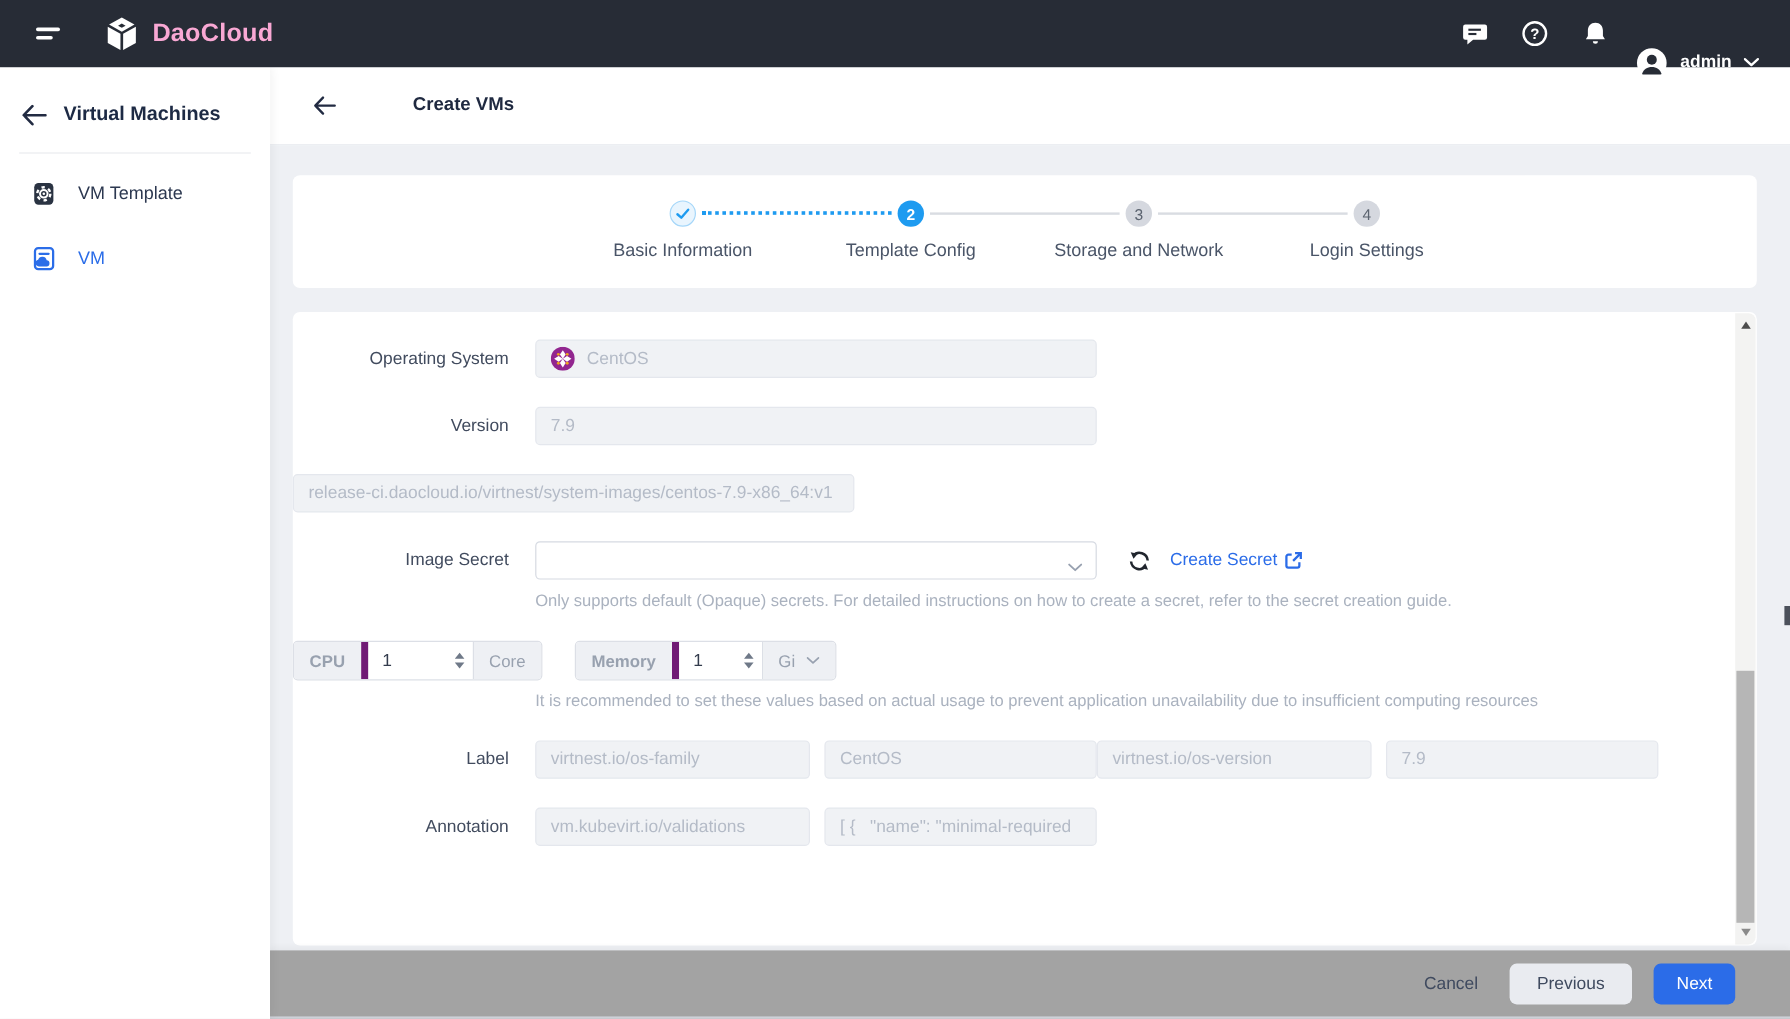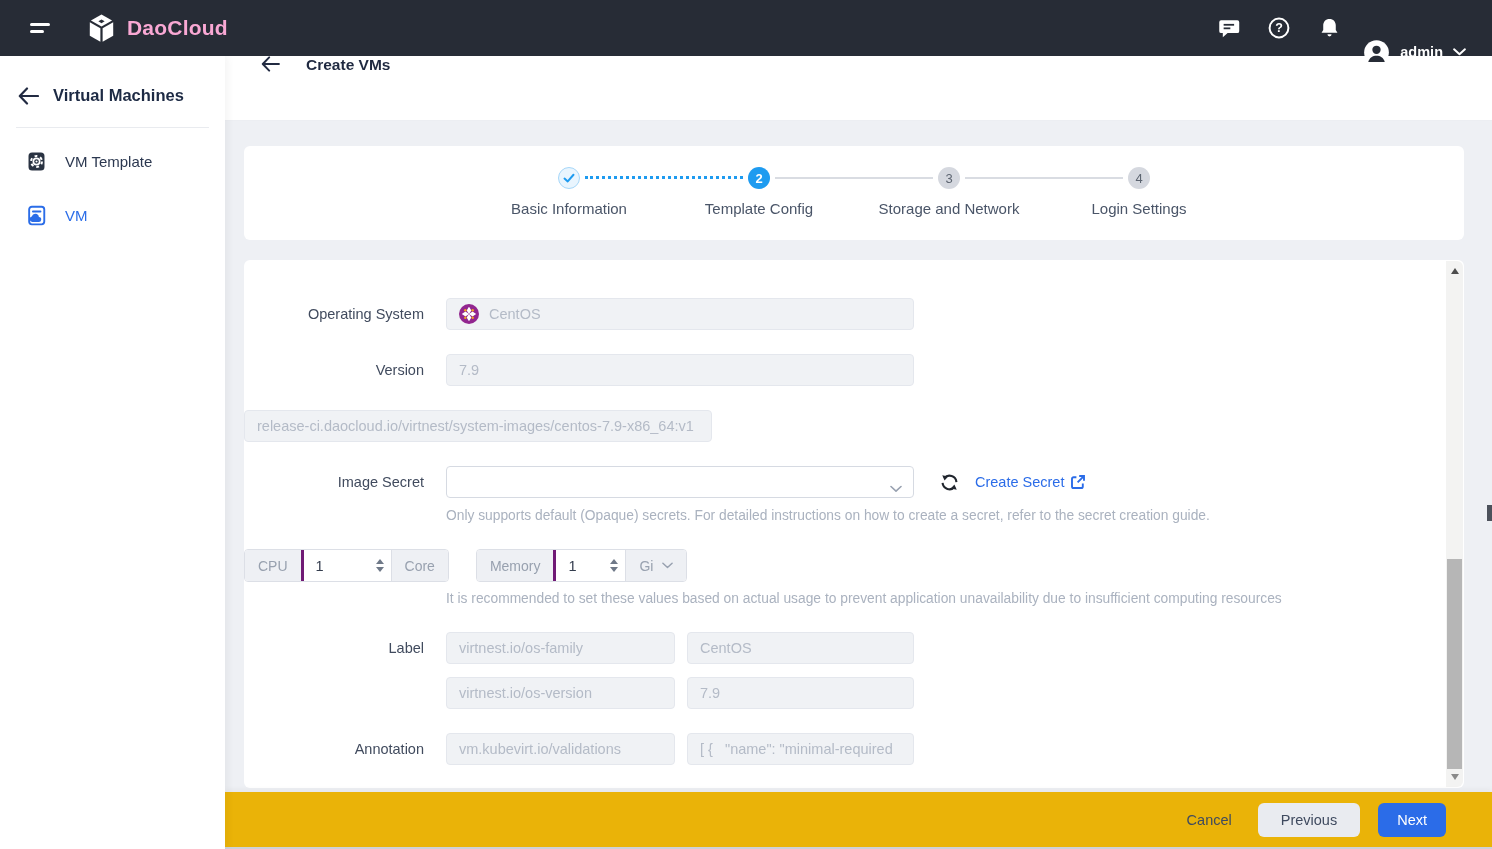--- a/index.html
+++ b/index.html
@@ -28,40 +28,40 @@
   .sidebar-divider { height:1px; background:#e9ebef; margin:22px 16px 0 16px; }
   .side-item { display:flex; align-items:center; height:34px; margin-top:16px; padding-left:26px;
     cursor:pointer; }
   .side-item .lbl { font-size:15px; margin-left:18px; color:#2c3850; }
   .side-item.active .lbl { color:#2b6de8; }
   .side-item + .side-item { margin-top:20px; }
 
   
   .main { position:absolute; left:225px; top:56px; right:0; bottom:0; overflow:hidden; }
   .page-header { height:65px; background:#fff; border-bottom:1px solid #eceef2;
-    display:flex; padding-left:36px; }
+    display:flex; align-items:center; padding-left:36px;gap:38px; }
   .page-title { font-size:15.5px; font-weight:bold; color:#1f2940; margin-left:26px; }
 
   
   .stepper-card { margin:25px 28px 0 19px; height:94px; background:#fff; border-radius:6px;
     display:flex; justify-content:center; padding-top:21px; }
   .step { width:190px; position:relative; display:flex; flex-direction:column; align-items:center; cursor:pointer; }
   .step + .step::before { content:""; position:absolute; top:10px; left:-79px; width:158px;
     height:1.5px; background:#d9dce2; }
   .step.active::before { background:none; height:0; border-top:3px dotted #1e9bf0; top:9px; }
   .step-circle { width:22px; height:22px; border-radius:50%; display:flex; align-items:center;
     justify-content:center; font-size:13px; }
   .step.done .step-circle { background:#e9f5fe; border:1px solid #a6d7f9; }
   .step.active .step-circle { background:#1e9bf0; color:#fff; font-weight:bold; }
   .step.pending .step-circle { background:#d5d8df; color:#5c6470; }
   .step-label { margin-top:11px; font-size:15px; color:#4a5568; }
 
   
   .form-card { margin:20px 28px 0 19px; height:528px; background:#fff; border-radius:6px;
-    position:relative; padding-top:38px; overflow:hidden; }
+    position:relative; padding-top:23px; overflow:hidden; }
   .form-row { display:flex; margin-bottom:24px; }
   .form-label { width:202px; padding-right:22px; text-align:right; font-size:14.5px;
     color:#414b5e; line-height:32px; flex-shrink:0; }
   .input { height:32px; border-radius:4px; display:flex; align-items:center; padding:0 12px;
     font-size:14.5px; white-space:pre; overflow:hidden; }
   .input.disabled { background:#f0f2f5; border:1px solid #e4e7ed; color:#b4bbc7; }
   .w-full { width:468px; }
   .os-icon { margin-right:10px; flex-shrink:0; display:flex; }
   .select { width:468px; height:32px; background:#fff; border:1px solid #d6dae2; border-radius:4px;
     position:relative; cursor:pointer; }
@@ -72,52 +72,52 @@
     display:flex; align-items:center; }
   .create-link svg { margin-left:6px; }
   .helper { margin-left:202px; margin-top:10px; margin-bottom:26px; font-size:13.8px; color:#aab2bf; }
   .helper.tight { margin-top:9px; }
 
   .res-group { display:inline-flex; border:1px solid #dcdfe6; border-radius:4px; height:33px;
     overflow:hidden; background:#fff; }
   .res-group + .res-group { margin-left:27px; }
   .seg { display:flex; align-items:center; padding:0 13px; font-size:14px; }
   .seg.gray { background:#eef0f4; color:#98a1af; }
-  .seg.b-r { border-right:3px solid #701a75; }
+  .seg.b-r { border-right:6px solid #701a75;font-weight:bold; }
   .seg-input-wrap { position:relative; display:flex; align-items:center; background:#fff; }
   .seg-input { border:none; outline:none; width:70px; padding-left:12px; font-size:14.5px;
     color:#333c4d; font-family:"Liberation Sans",sans-serif; background:transparent; }
   .seg-input.narrow { width:52px; }
   .spinner { display:flex; flex-direction:column; margin:0 7px 0 2px; }
   .spin { width:0; height:0; border-left:4px solid transparent; border-right:4px solid transparent;
     cursor:pointer; }
   .spin.up { border-bottom:5px solid #6f7988; margin-bottom:3px; }
   .spin.down { border-top:5px solid #6f7988; }
   .seg .chev-sm { margin-left:9px; }
 
-  .pair-col { display:flex; flex-direction:column; gap:13px; }
+  .pair-col { display:flex; flex-direction:row; }
   .pair { display:flex; gap:12px; }
   .key-input { width:229px; }
   .val-input { width:227px; }
 
   
   .card-scroll { position:absolute; top:1px; bottom:1px; right:1px; width:17px; background:#f3f3f2;
     border-radius:0 6px 6px 0; }
   .scroll-btn { position:absolute; left:0; width:17px; height:16px; display:flex;
     align-items:center; justify-content:center; cursor:pointer; }
   .scroll-btn.up { top:2px; }
   .scroll-btn.down { bottom:2px; }
   .tri-up { width:0; height:0; border-left:4.5px solid transparent; border-right:4.5px solid transparent;
     border-bottom:6px solid #4d4d4d; }
   .tri-down { width:0; height:0; border-left:4.5px solid transparent; border-right:4.5px solid transparent;
     border-top:6px solid #8a8a8a; }
   .scroll-thumb { position:absolute; left:1px; right:1px; top:298px; height:210px; background:#b6b6b6; cursor:pointer; }
 
   
-  .footer { position:absolute; left:0; right:0; bottom:0; height:57px; background:#eab308;
+  .footer { position:absolute; left:0; right:0; bottom:0; height:57px; background:#a3a3a3;
     display:flex; align-items:center; justify-content:flex-end;
     box-shadow:0 -2px 6px rgba(31,35,41,.05); border-bottom:2px solid #cdd1d8; }
   .btn { font-size:14.5px; cursor:pointer; border:none; font-family:"Liberation Sans",sans-serif; }
   .btn-cancel { background:none; color:#3f4a5f; padding:8px 14px; margin-right:12px; }
   .btn-prev { background:#e9ebf0; color:#3f4a5f; border-radius:6px; padding:9px 23px; margin-right:18px; }
   .btn-next { background:#2b6ce8; color:#fff; border-radius:6px; padding:9px 19px; margin-right:46px; }
 
   
   .page-scroll-thumb { position:absolute; right:0; top:505px; width:5px; height:16px;
     background:#4c515b; z-index:20; cursor:pointer; }

